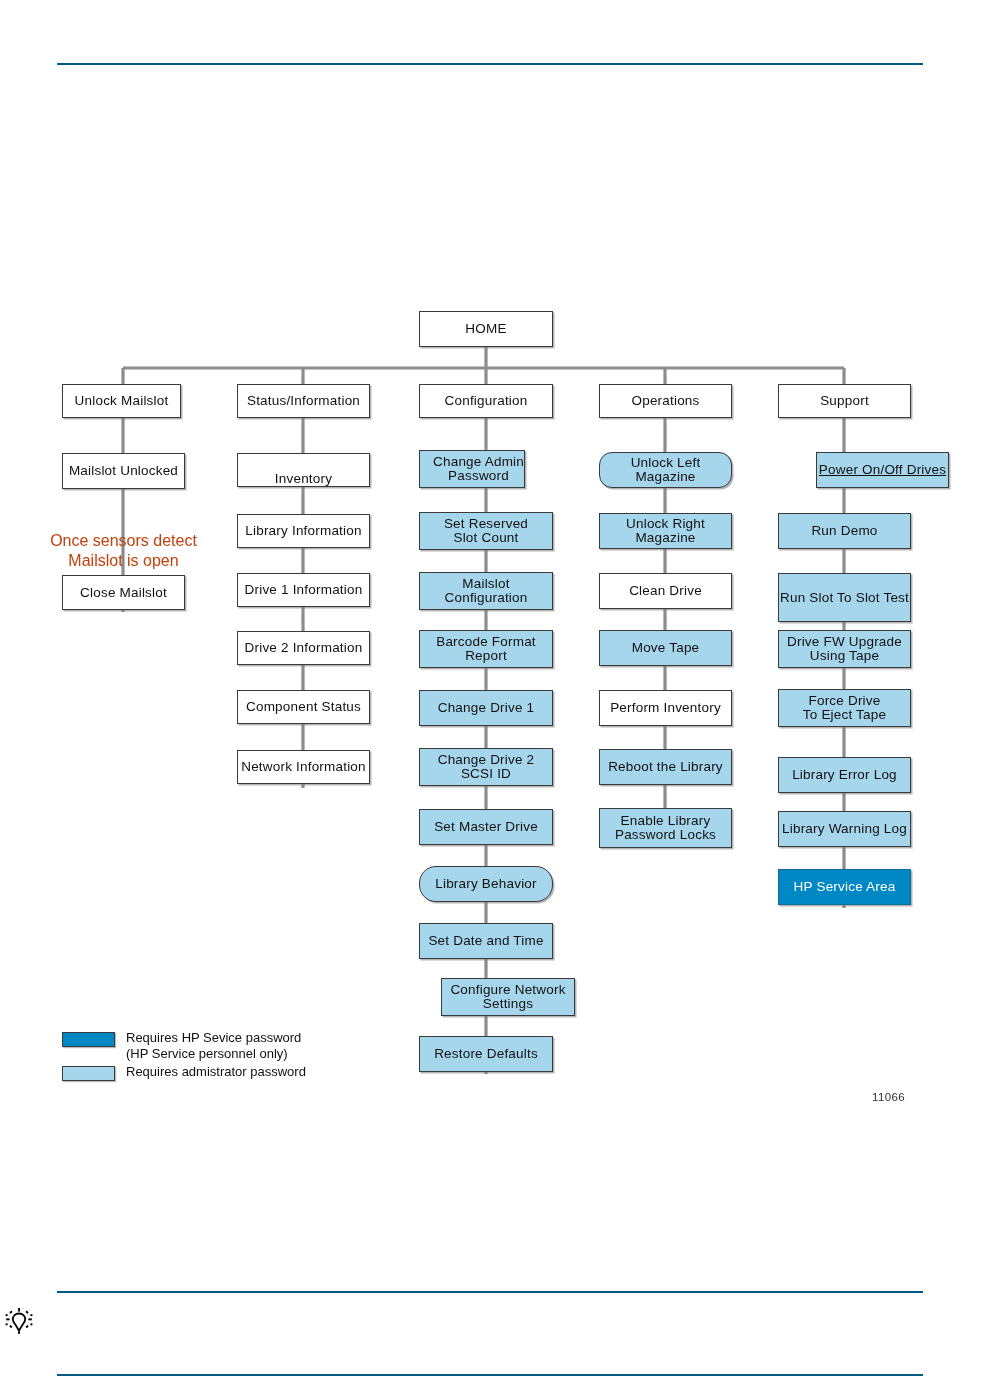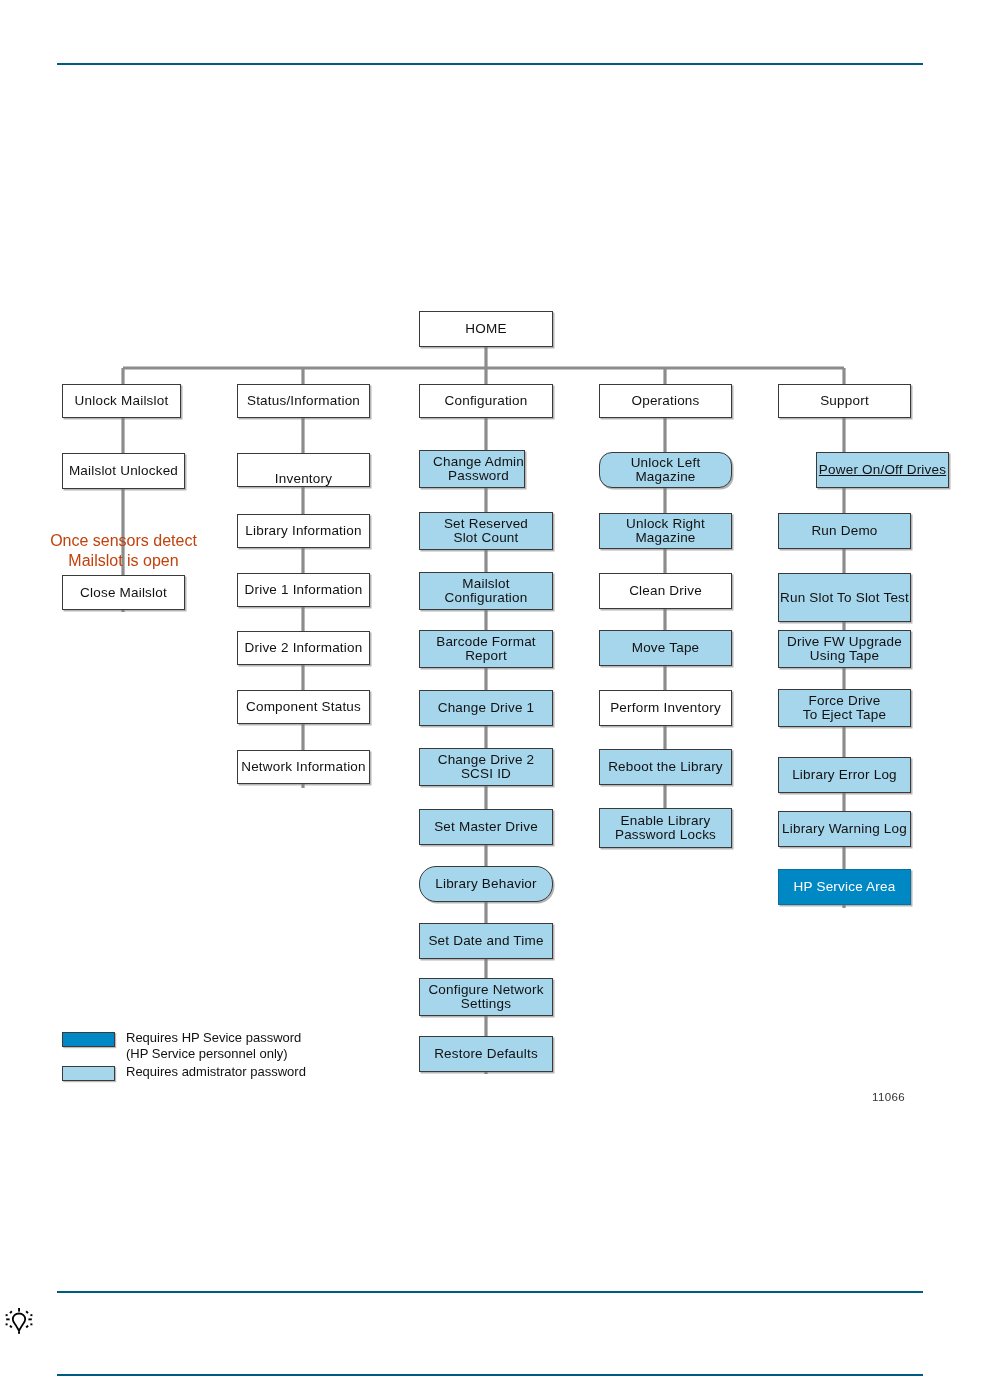--- a/index.html
+++ b/index.html
@@ -252,21 +252,21 @@
   </div>
   <div class="node admin" style="left:419px; top:809px; width:134px; height:36px;">
     <span class="lbl">Set Master Drive</span>
   </div>
   <div class="node admin" style="left:419px; top:866px; width:134px; height:36px;border-radius:17px;">
     <span class="lbl">Library Behavior</span>
   </div>
   <div class="node admin" style="left:419px; top:923px; width:134px; height:36px;">
     <span class="lbl">Set  Date and Time</span>
   </div>
-  <div class="node admin" style="left:419px; top:978px; width:134px; height:38px;">
+  <div class="node admin" style="left:441px; top:978px; width:134px; height:38px;">
     <span class="lbl">Configure Network
 Settings</span>
   </div>
   <div class="node admin" style="left:419px; top:1036px; width:134px; height:36px;">
     <span class="lbl">Restore Defaults</span>
   </div>
 
   <div class="node admin" style="left:599px; top:452px; width:133px; height:36px;border-radius:13px;">
     <span class="lbl">Unlock Left Magazine</span>
   </div>

